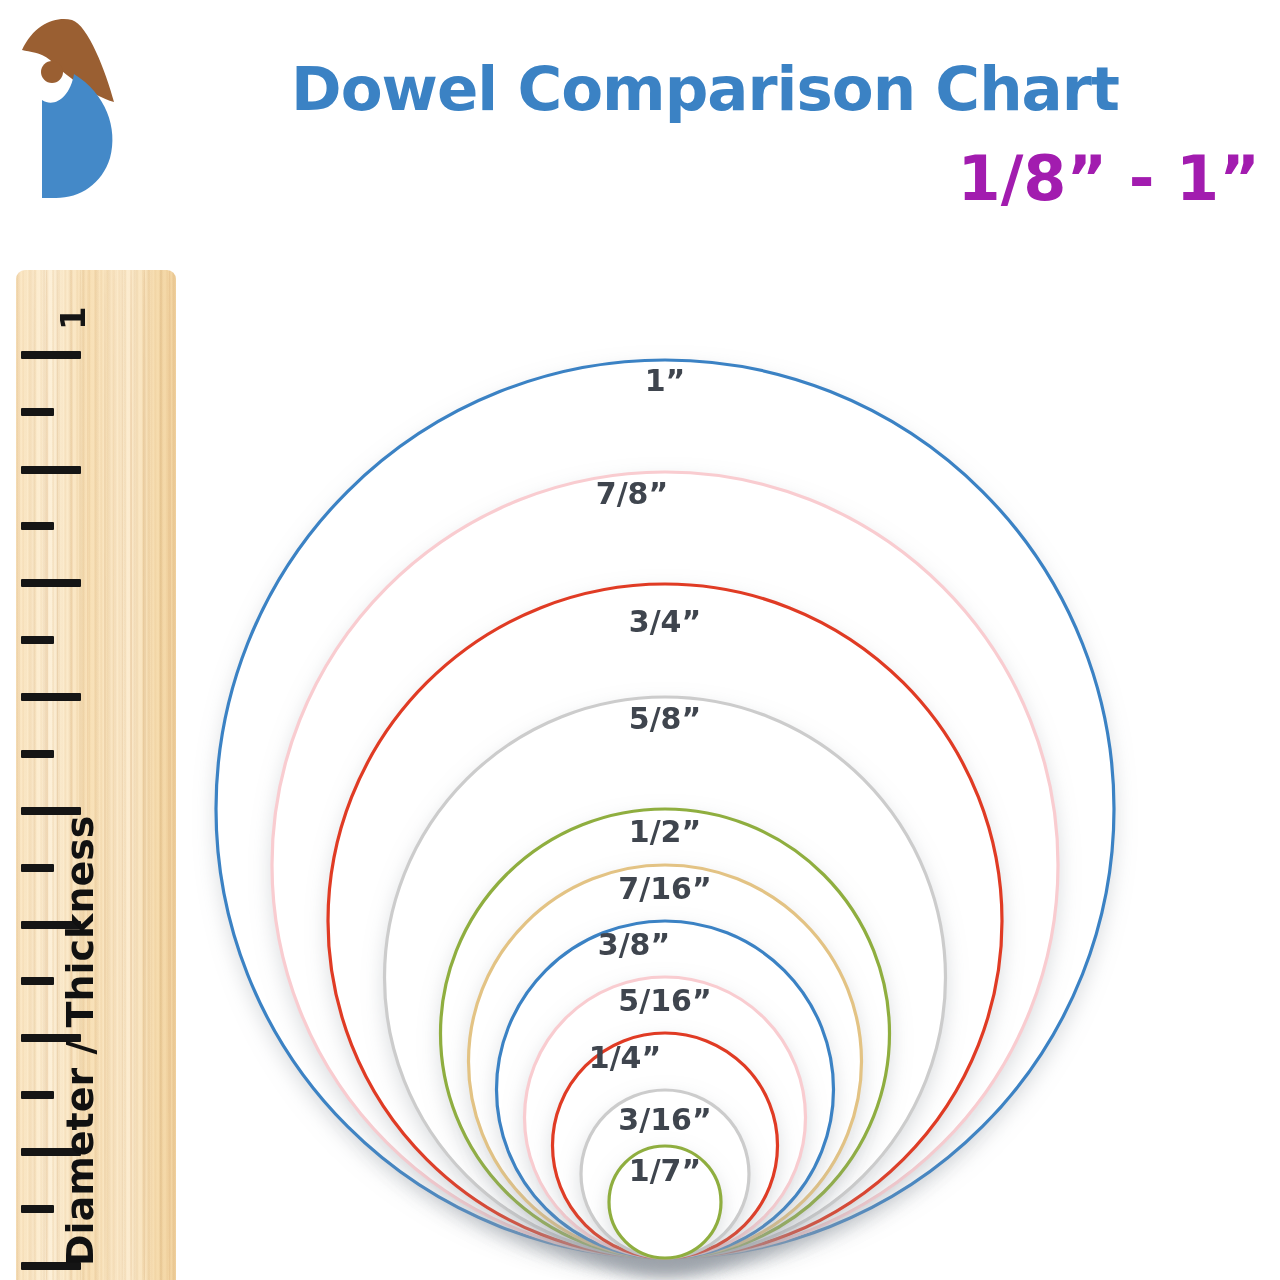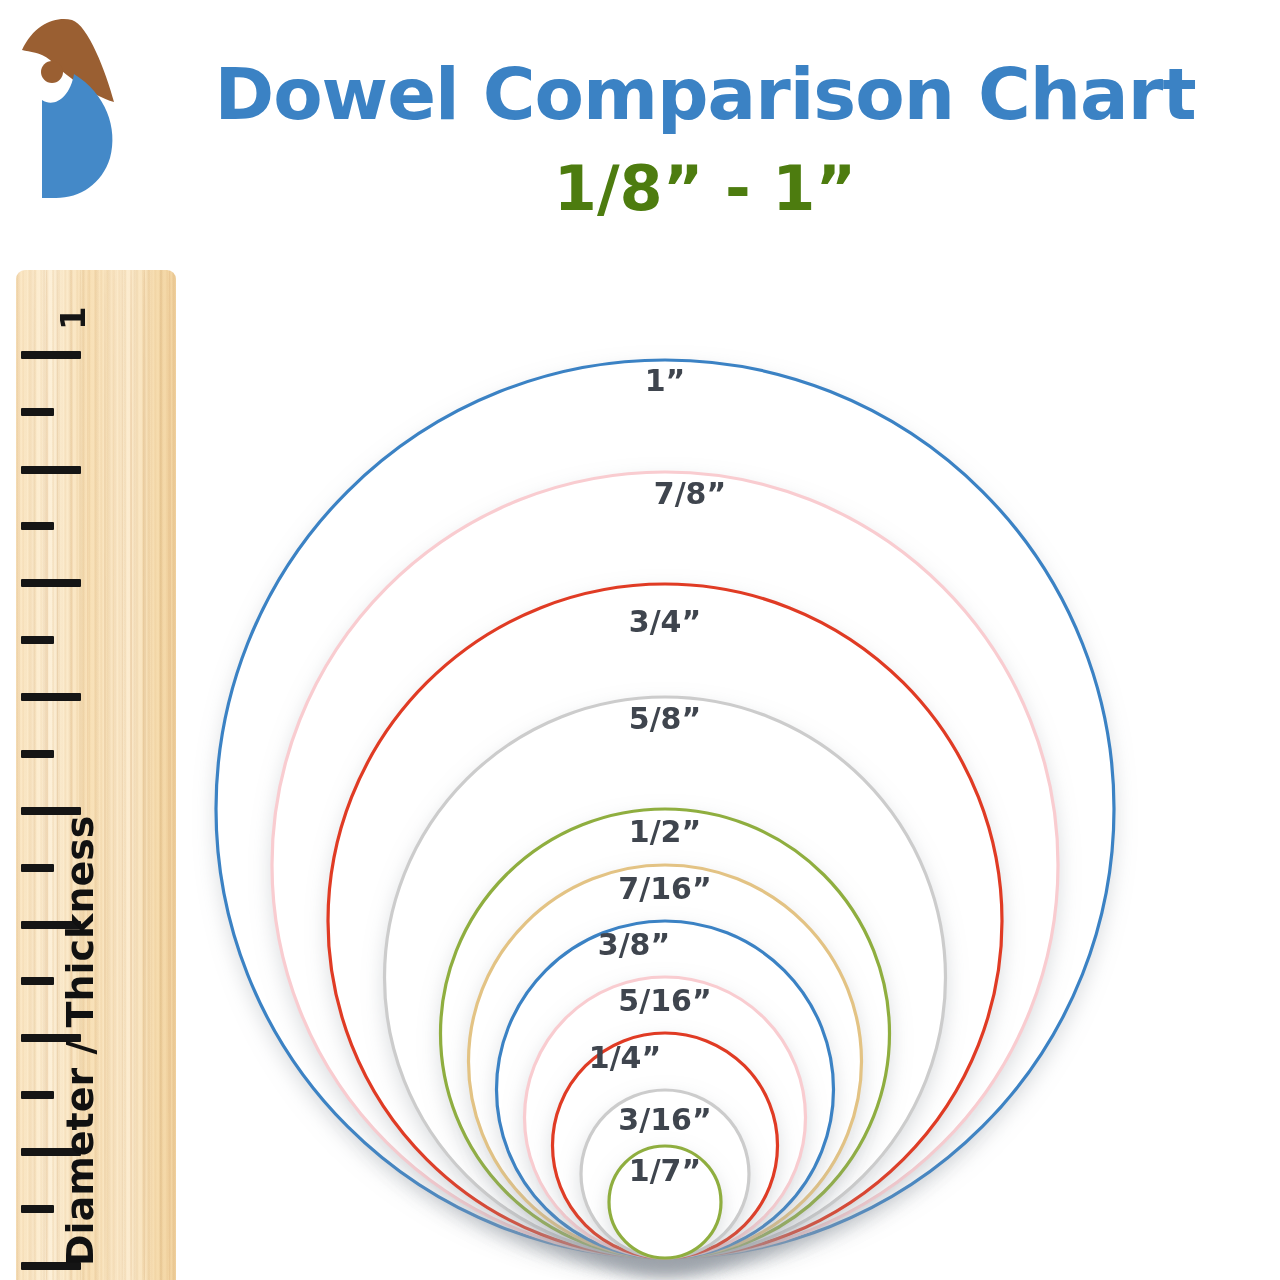--- a/index.html
+++ b/index.html
@@ -24,36 +24,36 @@
     height: 190px;
   }
 
   
   #title {
     position: absolute;
     left: 150px;
     top: 58px;
     width: 1110px;
     text-align: center;
-    font-size: 72px;
+    font-size: 61px;
     font-weight: bold;
     color: #3b82c4;
     letter-spacing: -1px;
     line-height: 1;
     white-space: nowrap;
   }
   #subtitle {
     position: absolute;
     left: 150px;
-    top: 158px;
+    top: 148px;
     width: 1110px;
-    text-align: center;
+    text-align: right;
     font-size: 62px;
     font-weight: bold;
-    color: #4d7c0f;
+    color: #a21caf;
     line-height: 1;
     white-space: nowrap;
   }
 
   
   #ruler {
     position: absolute;
     left: 16px;
     top: 270px;
     width: 160px;
@@ -215,21 +215,21 @@
         <circle cx="665" cy="1145.5" r="112.5" fill="#ffffff" filter="url(#softshadow)"></circle>
         <circle cx="665" cy="1145.5" r="112.5" fill="none" stroke="#e03b24" stroke-width="3.2"></circle>
         <circle cx="665" cy="1174" r="84" fill="#ffffff" filter="url(#softshadow)"></circle>
         <circle cx="665" cy="1174" r="84" fill="none" stroke="#cccccc" stroke-width="3.2"></circle>
         <circle cx="665" cy="1202" r="56" fill="#ffffff" filter="url(#softshadow)"></circle>
         <circle cx="665" cy="1202" r="56" fill="none" stroke="#8fae3f" stroke-width="3.2"></circle>
       </g>
   </svg>
   <div id="circle-labels">
       <div class="circle-label" style="left: 665px; top: 363px;">1”</div>
-      <div class="circle-label" style="left: 690px; top: 476px;">7/8”</div>
+      <div class="circle-label" style="left: 632px; top: 476px;">7/8”</div>
       <div class="circle-label" style="left: 665px; top: 604px;">3/4”</div>
       <div class="circle-label" style="left: 665px; top: 701px;">5/8”</div>
       <div class="circle-label" style="left: 665px; top: 814px;">1/2”</div>
       <div class="circle-label" style="left: 665px; top: 871px;">7/16”</div>
       <div class="circle-label" style="left: 634px; top: 927px;">3/8”</div>
       <div class="circle-label" style="left: 665px; top: 983px;">5/16”</div>
       <div class="circle-label" style="left: 625px; top: 1040px;">1/4”</div>
       <div class="circle-label" style="left: 665px; top: 1096px; margin-top: 6px;">3/16”</div>
       <div class="circle-label" style="left: 665px; top: 1153px;">1/7”</div>
     </div>

